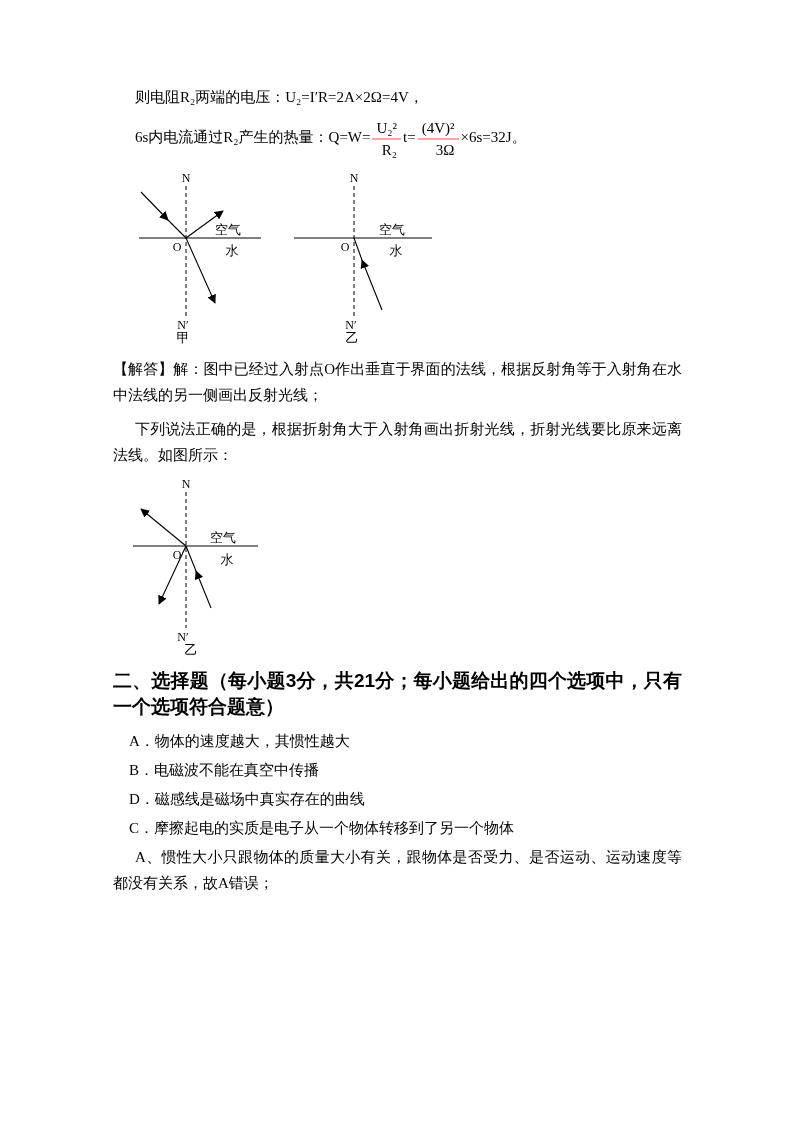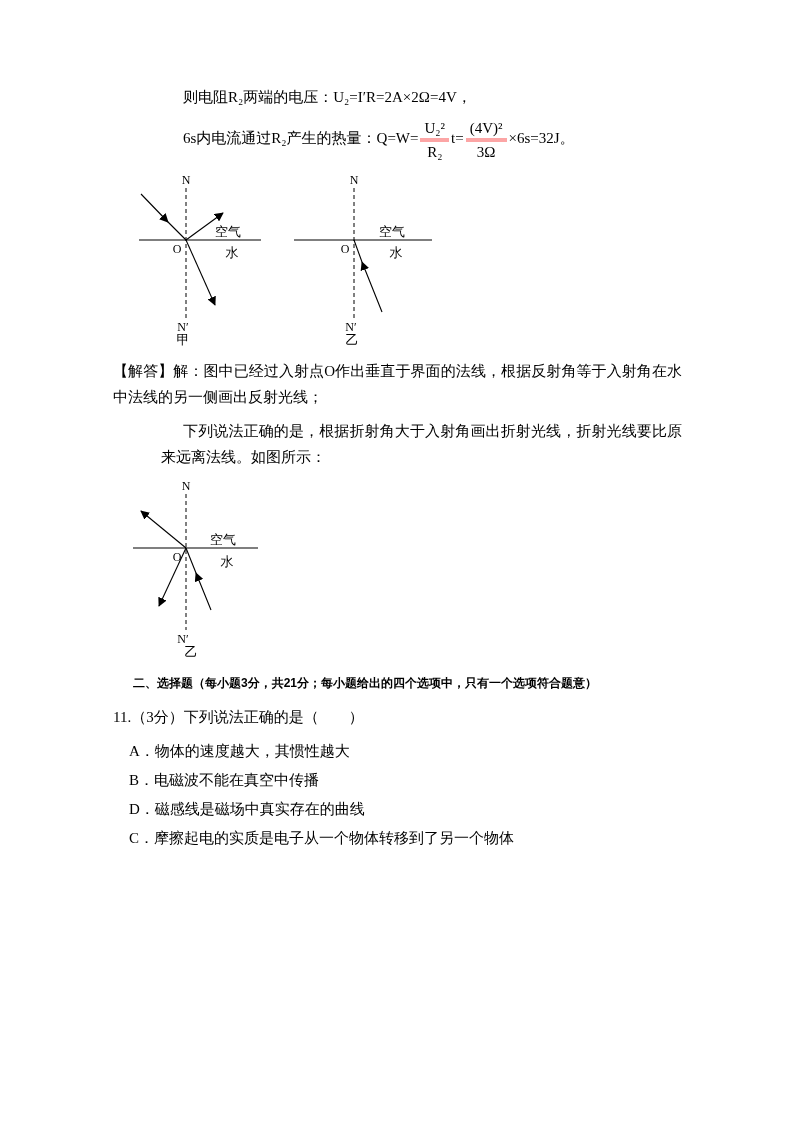--- a/index.html
+++ b/index.html
@@ -13,47 +13,46 @@
     overflow:hidden;
     margin:0 auto;
   }
   .content { padding:84px 112px 0 113px; }
   .para {
     font-size:15px;
     line-height:26px;
     text-align:justify;
     margin:0 0 8px 0;
   }
-  .indent { text-indent:22px;margin-left:48px; }
+  .indent { text-indent:22px; }
   .formula-line { margin-bottom:10px; }
   .frac {
     display:inline-block;
     vertical-align:middle;
-    text-align:center;
+    text-align:right;
     margin:0 2px;
   }
   .frac .num, .frac .den {
     display:block;
     line-height:20px;
     padding:0 4px;
     font-size:15px;
     text-indent:0;
   }
-  .frac .den { border-top:4px solid #fca5a5; }
+  .frac .den { border-top:2px solid #fca5a5; }
   .diagram-row {
     display:flex;
     gap:26px;
     margin:6px 0 12px 18px;
   }
   .section-header {
     font-family:"Liberation Sans","DejaVu Sans",sans-serif;
     font-weight:bold;
-    font-size:12px;
+    font-size:19px;
     margin-top:10px;
-    margin-left:20px;
   }
   .option { margin:0 0 3px 16px; }
   svg .solid { stroke:#000; stroke-width:1.1; fill:none; }
   svg .dash  { stroke:#000; stroke-width:1;   fill:none; stroke-dasharray:4 3; }
   svg text { font-family:"Liberation Serif","DejaVu Serif",serif; font-size:12px; fill:#000; }
   svg text.cjk { font-size:13px; }
   .defs-holder { position:absolute; width:0; height:0; overflow:hidden; }
 </style>
 </head>
 <body>
@@ -121,22 +120,22 @@
         <text x="52" y="165" text-anchor="middle">N′</text>
         <text x="46" y="83" text-anchor="middle">O</text>
         <text class="cjk" x="92" y="66" text-anchor="middle">空气</text>
         <text class="cjk" x="96" y="88" text-anchor="middle">水</text>
         <text class="cjk" x="60" y="178" text-anchor="middle">乙</text>
       </svg>
     </div>
 
     <p class="para section-header">二、选择题（每小题3分，共21分；每小题给出的四个选项中，只有一个选项符合题意）</p>
 
-    <p class="para">11.（3分）下列说法正确的是（　　）</p>
 
     <p class="para option">A．物体的速度越大，其惯性越大</p>
     <p class="para option">B．电磁波不能在真空中传播</p>
     <p class="para option">D．磁感线是磁场中真实存在的曲线</p>
     <p class="para option">C．摩擦起电的实质是电子从一个物体转移到了另一个物体</p>
 
+    <p class="para indent">A、惯性大小只跟物体的质量大小有关，跟物体是否受力、是否运动、运动速度等都没有关系，故A错误；</p>
 
   </div>
 </div>
 
 </body></html>

